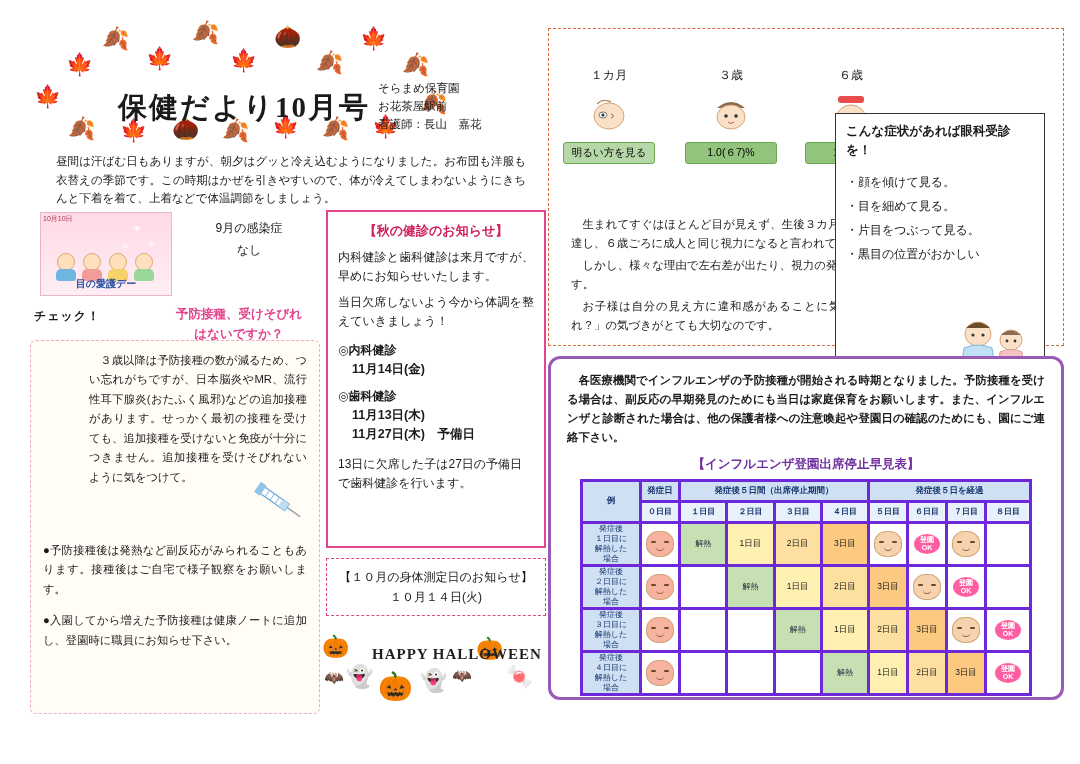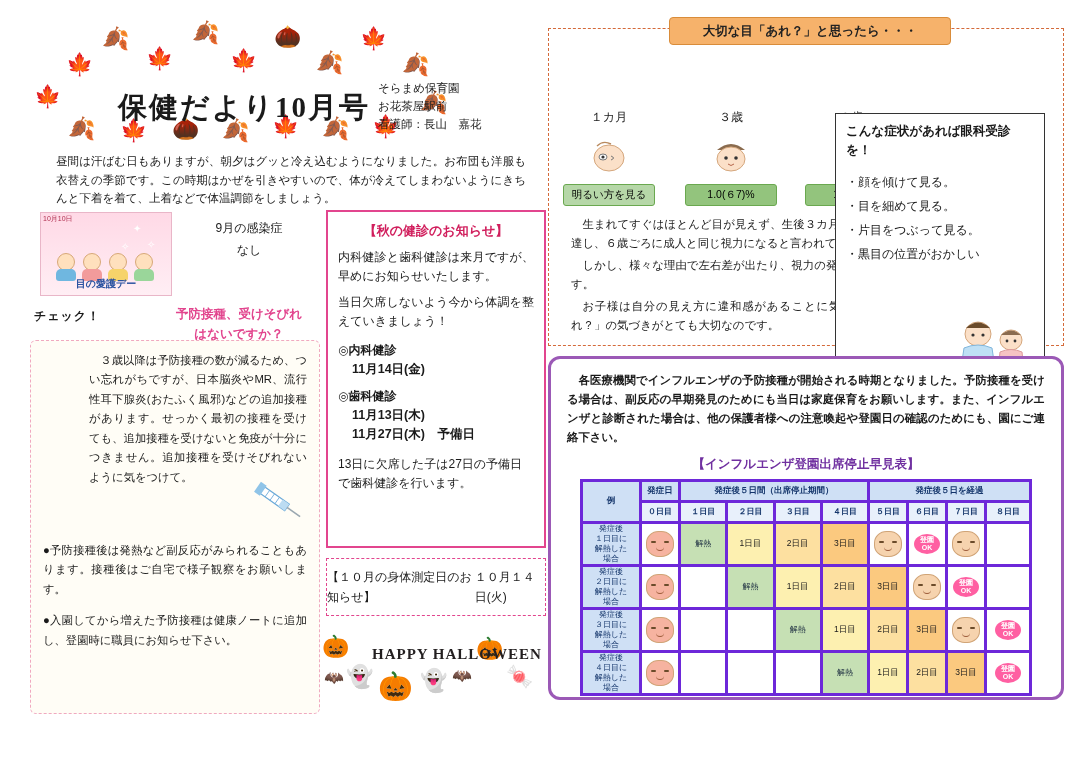--- a/index.html
+++ b/index.html
@@ -92,21 +92,21 @@
   }
   .kenshin p{margin:0 0 6px;font-size:12px;line-height:1.62;text-align:justify;}
   .kenshin .sub{margin:10px 0 2px;font-size:12px;font-weight:bold;}
   .kenshin .date{margin:2px 0 2px 14px;font-size:12.5px;font-weight:bold;}
   .kenshin .tail{margin-top:12px;font-size:12px;line-height:1.6;}
 
   
   .sokutei{
     position:absolute;left:310px;top:544px;width:220px;height:58px;
     border:1px dashed #e2458e;background:#fff;
-    box-sizing:border-box;display:flex;flex-direction:row;
+    box-sizing:border-box;display:flex;flex-direction:column;
     align-items:center;justify-content:center;
   }
   .sokutei div{font-size:12px;line-height:1.7;}
 
   
   .hw{position:absolute;left:300px;top:606px;width:240px;height:96px;}
   .hw-title{
     position:absolute;left:56px;top:26px;font-size:15px;font-weight:bold;
     font-family:"Liberation Serif","DejaVu Serif",serif;letter-spacing:1px;
     color:#231f20;
@@ -118,21 +118,21 @@
     position:absolute;left:548px;top:28px;width:516px;height:318px;
     border:1px dashed #d46a3a;box-sizing:border-box;
   }
   .eye-banner{
     position:absolute;left:120px;top:-12px;width:280px;height:26px;
     background:#f6b26b;border:1px solid #d98c3a;border-radius:4px;
     display:flex;align-items:center;justify-content:center;
     font-size:12.5px;font-weight:bold;color:#222;
   }
   .age-col{position:absolute;top:38px;width:92px;text-align:center;}
-  .age-label{font-size:12px;margin-bottom:6px;margin-top:42px;}
+  .age-label{font-size:12px;margin-bottom:6px;}
   .age-face{width:52px;height:46px;margin:0 auto 6px;position:relative;}
   .age-pill{
     font-size:10.5px;color:#000;border-radius:3px;padding:3px 0;
     border:1px solid #6aa84f;background:#b6d7a8;
   }
   .age-pill.green{background:#93c47d;text-align:center;}
   .eye-text{
     position:absolute;left:22px;top:186px;width:430px;
     font-size:11.4px;line-height:1.66;text-align:justify;
   }
@@ -305,21 +305,20 @@
       <span class="hw-ico" style="left:62px;top:50px;font-size:28px;">🎃</span>
       <span class="hw-ico" style="left:104px;top:48px;">👻</span>
       <span class="hw-ico" style="left:136px;top:46px;font-size:16px;">🦇</span>
       <span class="hw-ico" style="left:160px;top:16px;">🎃</span>
       <span class="hw-ico" style="left:190px;top:44px;">🍬</span>
       <div class="hw-title">HAPPY HALLOWEEN</div>
     </div>
   </div>
 
   <div class="right-top">
-    <div class="eye-banner">大切な目「あれ？」と思ったら・・・</div>
 
     <div class="age-col" style="left:14px;">
       <div class="age-label">１カ月</div>
       <div class="age-face">
         <svg viewBox="0 0 52 46" width="52" height="46">
           <ellipse cx="26" cy="26" rx="15" ry="13" fill="#fbe0c8" stroke="#d4a67c"></ellipse>
           <ellipse cx="20" cy="25" rx="4" ry="3" fill="#fff" stroke="#777"></ellipse>
           <circle cx="20" cy="25" r="1.6" fill="#333"></circle>
           <path d="M28 24 q5 2 0 4" stroke="#777" fill="none"></path>
           <path d="M14 14 q6 -6 14 -2" stroke="#b98a5e" fill="none" stroke-width="1.4"></path>

